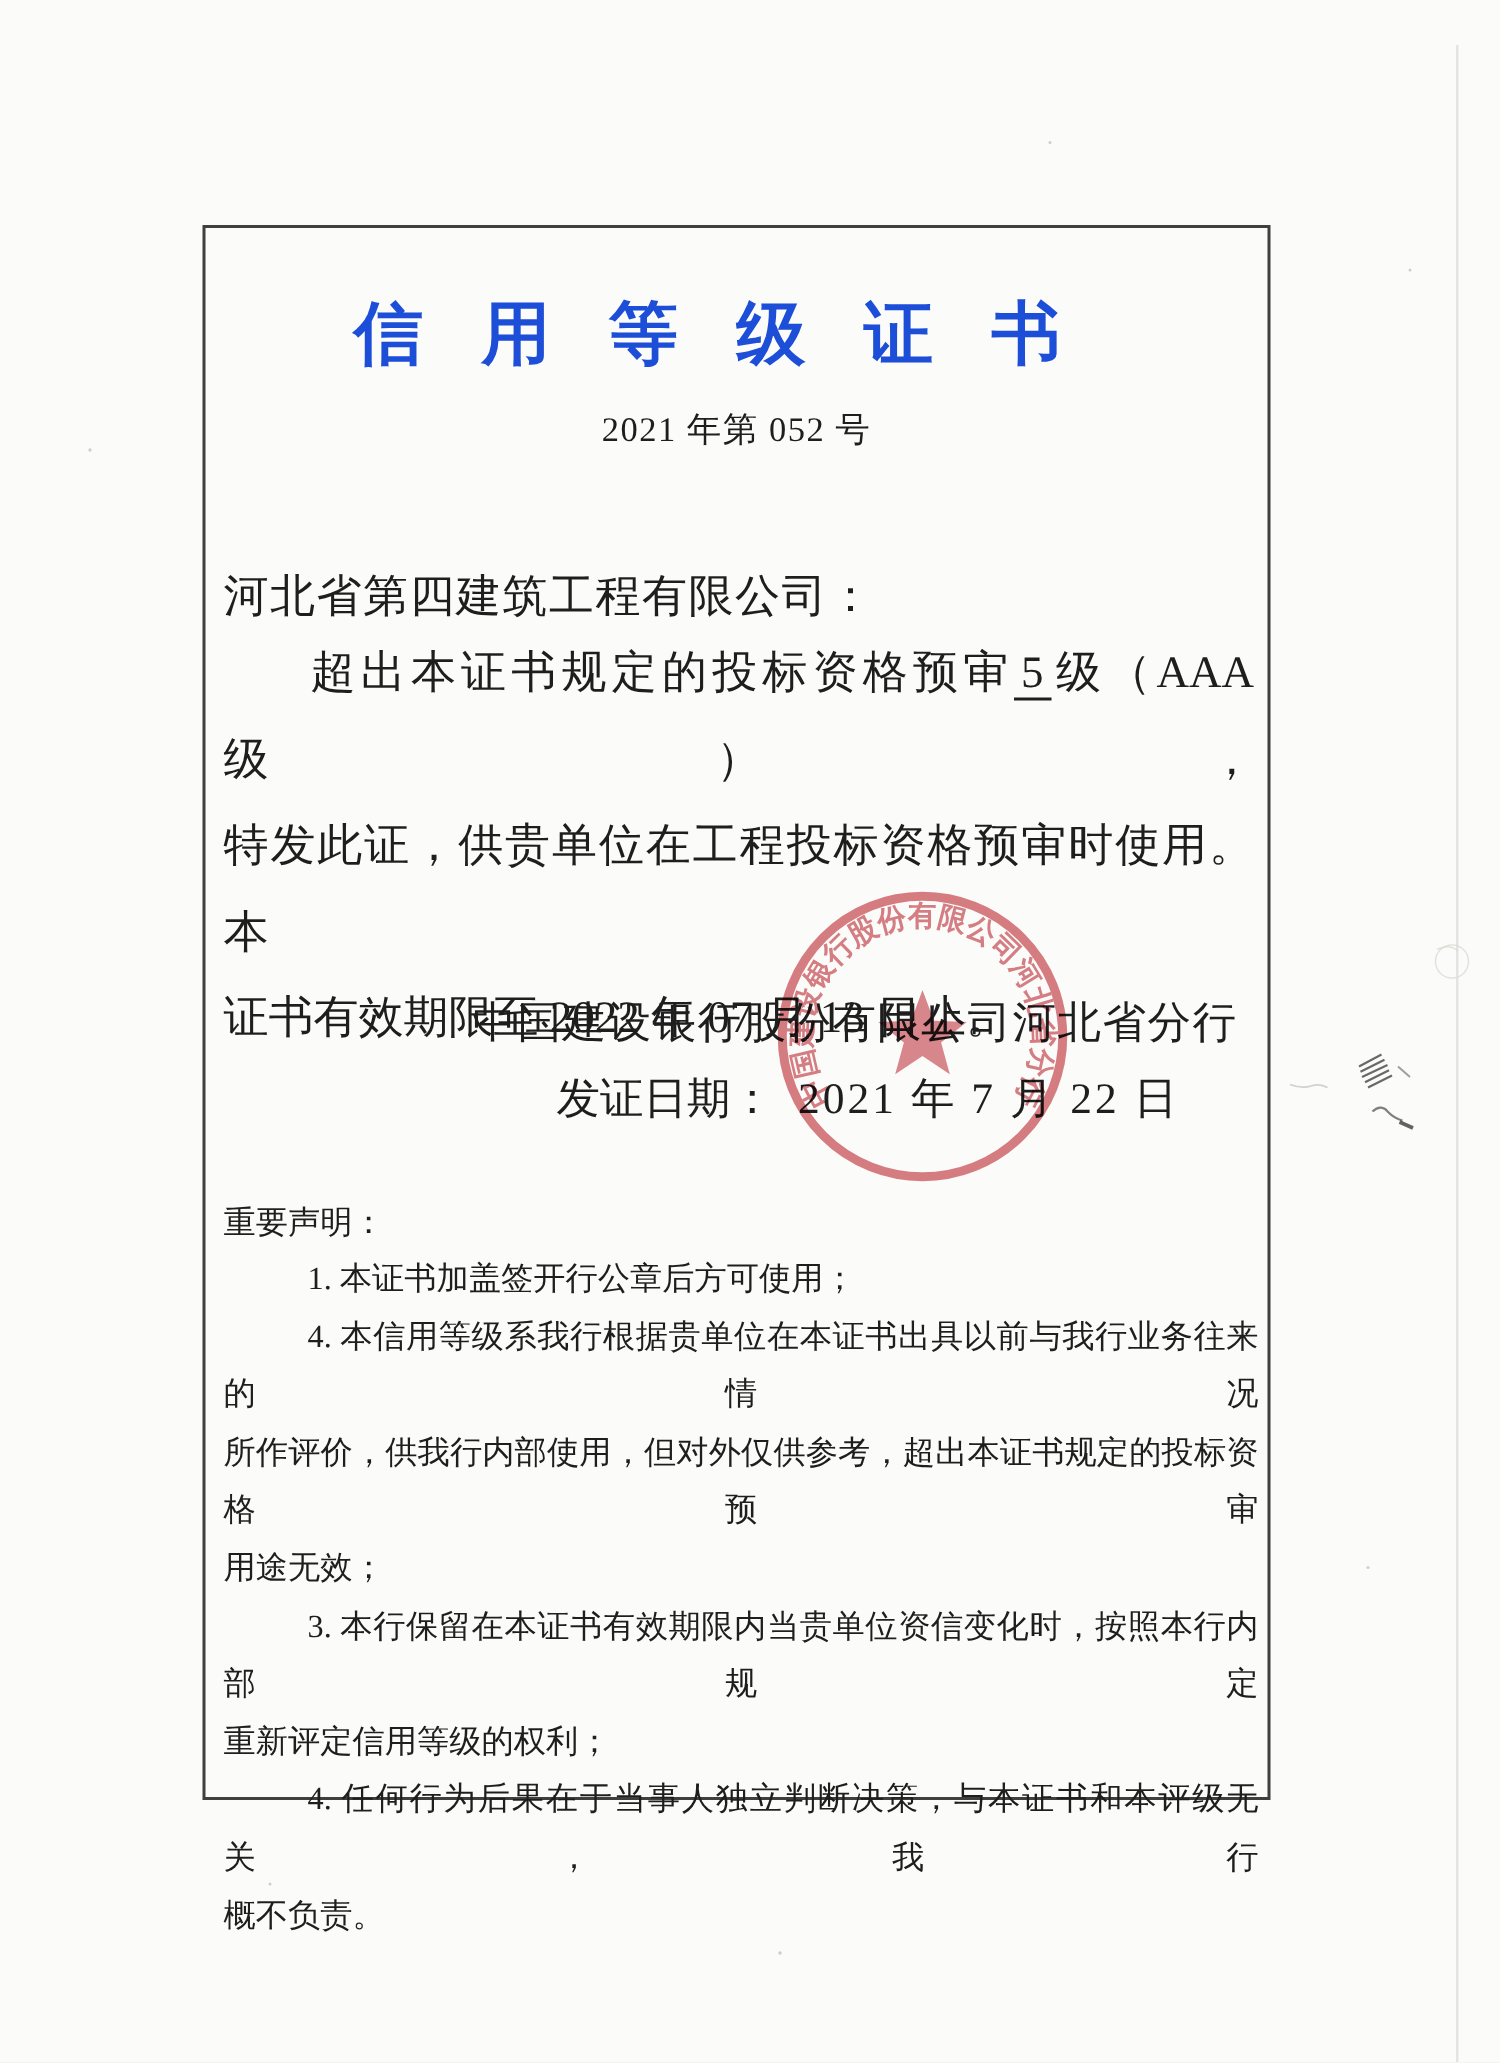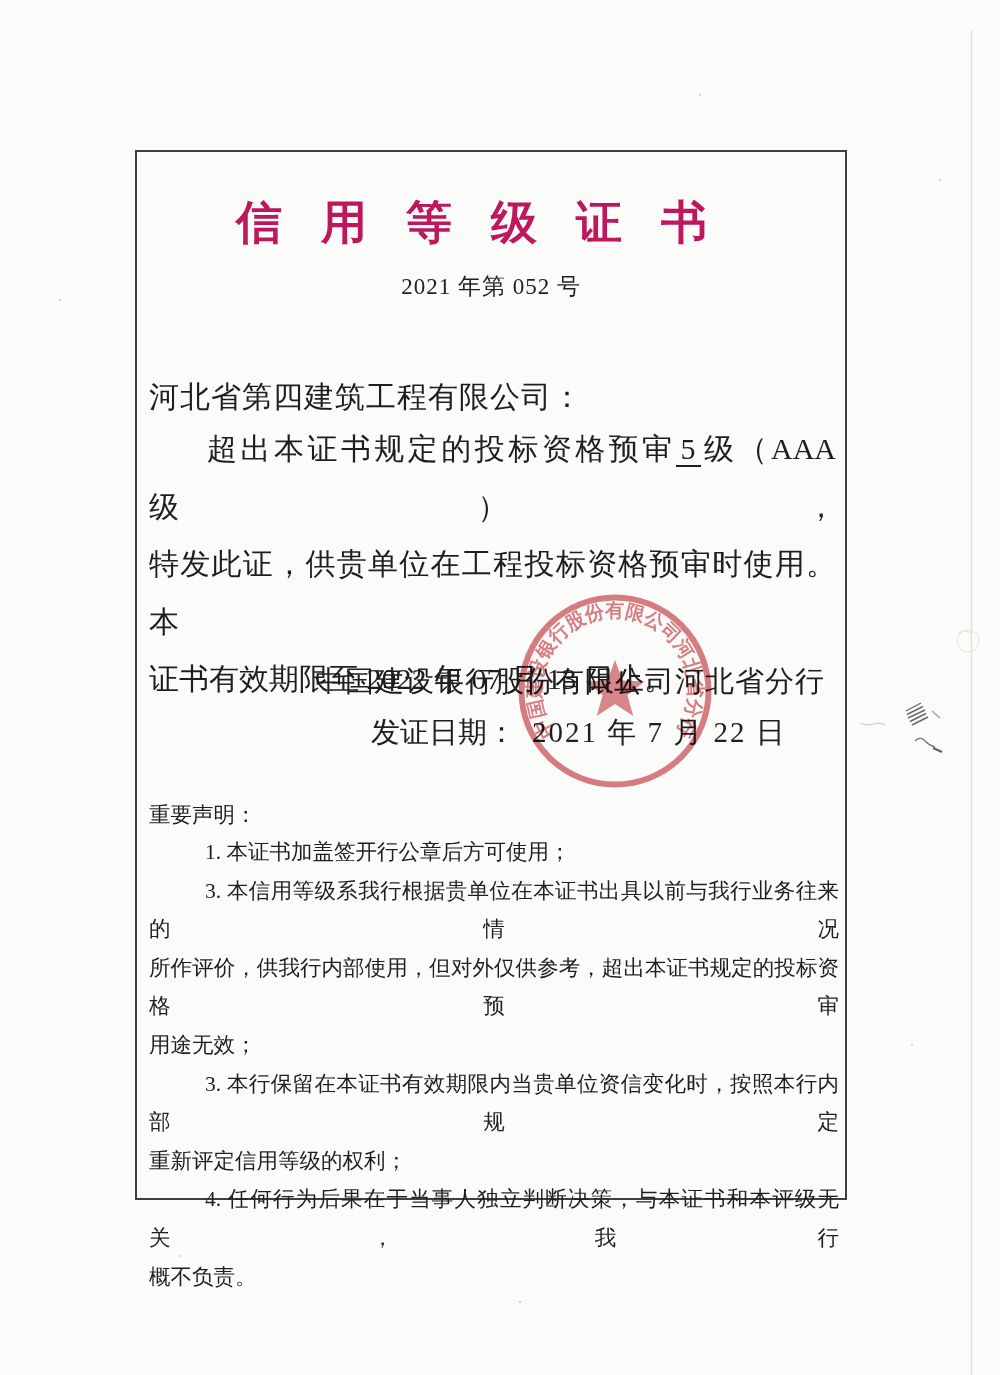--- a/index.html
+++ b/index.html
@@ -25,21 +25,21 @@
   .title{
     position:absolute;
     left:0;top:40px;width:100%;
     margin:0;
     text-align:center;
     font-family:"Liberation Sans","DejaVu Sans",sans-serif;
     font-weight:bold;
     font-size:46px;
     letter-spacing:39px;
     box-sizing:border-box;
-    color:#be185d;
+    color:#1d4ed8;
     white-space:nowrap;
   }
   .serial{
     position:absolute;
     left:0;top:119px;width:100%;
     text-align:center;
     font-size:23px;
     letter-spacing:1px;
   }
   .recipient{
@@ -128,21 +128,21 @@
     <div class="issuer">中国建设银行股份有限公司河北省分行</div>
 
     <div class="issue-date">
       <span>发证日期：</span><span class="date-value">2021 年 7 月 22 日</span>
     </div>
 
     <div class="notice-title">重要声明：</div>
 
     <div class="notice-block">
       <span class="notice-line ind-s">1. 本证书加盖签开行公章后方可使用；</span>
-      <span class="notice-line ind-s jst">3. 本信用等级系我行根据贵单位在本证书出具以前与我行业务往来的情况</span>
+      <span class="notice-line ind-s jst">4. 本信用等级系我行根据贵单位在本证书出具以前与我行业务往来的情况</span>
       <span class="notice-line jst">所作评价，供我行内部使用，但对外仅供参考，超出本证书规定的投标资格预审</span>
       <span class="notice-line">用途无效；</span>
       <span class="notice-line ind-s jst">3. 本行保留在本证书有效期限内当贵单位资信变化时，按照本行内部规定</span>
       <span class="notice-line">重新评定信用等级的权利；</span>
       <span class="notice-line ind-s jst">4. 任何行为后果在于当事人独立判断决策，与本证书和本评级无关，我行</span>
       <span class="notice-line">概不负责。</span>
     </div>
 
   </div>
 

